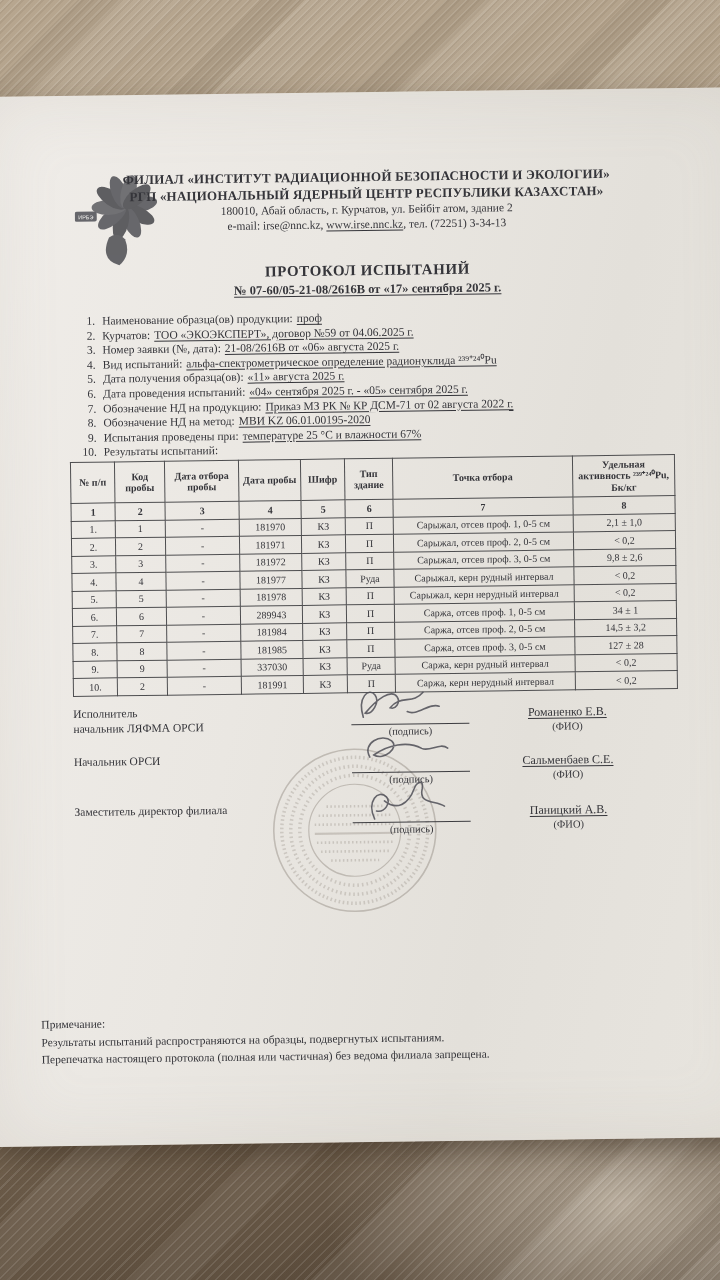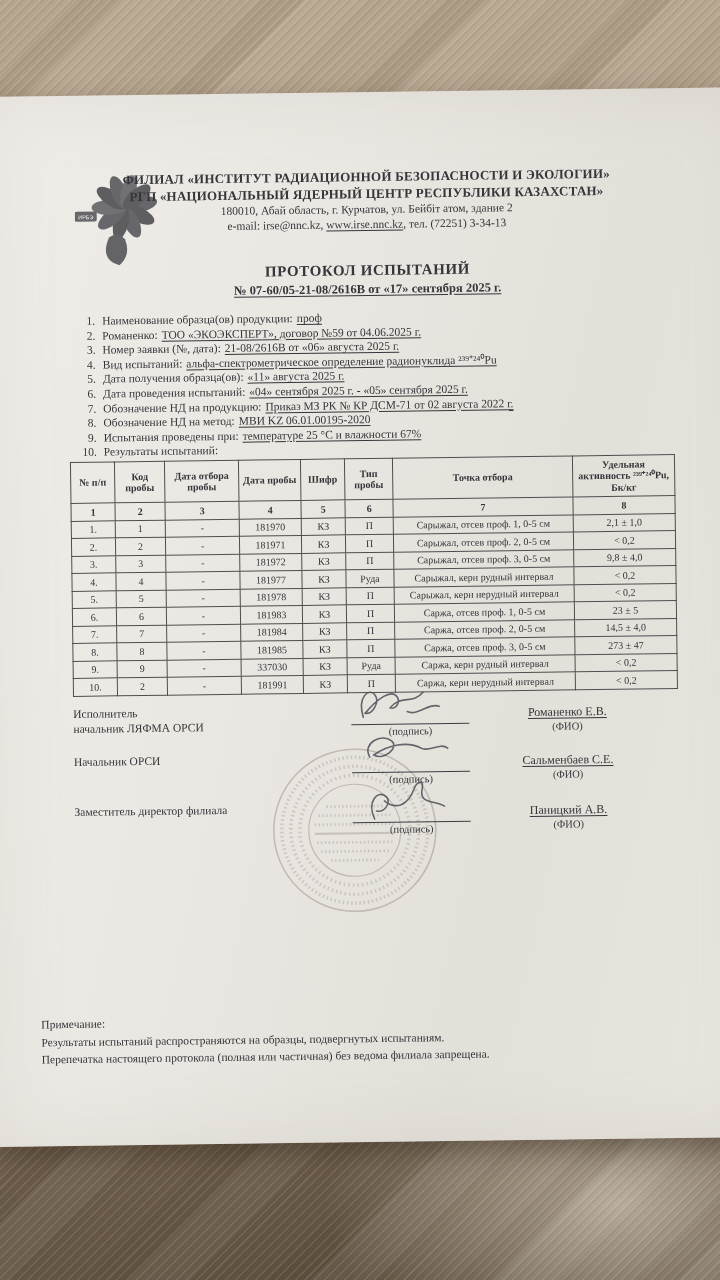--- a/index.html
+++ b/index.html
@@ -95,21 +95,21 @@
         <div class="org-line">РГП «НАЦИОНАЛЬНЫЙ ЯДЕРНЫЙ ЦЕНТР РЕСПУБЛИКИ КАЗАХСТАН»</div>
         <div class="addr-line">180010, Абай область, г. Курчатов, ул. Бейбіт атом, здание 2</div>
         <div class="addr-line"><span>e-mail: irse@nnc.kz, </span><span class="site">www.irse.nnc.kz</span><span>, тел. (72251) 3-34-13</span></div>
       </div>
 
       <div class="doc-title">ПРОТОКОЛ ИСПЫТАНИЙ</div>
       <div class="doc-no"><span>№ 07-60/05-21-08/2616В от «17» сентября 2025 г.</span></div>
 
       <div class="items">
         <div class="item"><span class="num">1.</span><span>Наименование образца(ов) продукции:</span><span class="val">проф</span></div>
-        <div class="item"><span class="num">2.</span><span>Романенко:</span><span class="val">ТОО «ЭКОЭКСПЕРТ», договор №59 от 04.06.2025 г.</span></div>
+        <div class="item"><span class="num">2.</span><span>Курчатов:</span><span class="val">ТОО «ЭКОЭКСПЕРТ», договор №59 от 04.06.2025 г.</span></div>
         <div class="item"><span class="num">3.</span><span>Номер заявки (№, дата):</span><span class="val">21-08/2616В от «06» августа 2025 г.</span></div>
         <div class="item"><span class="num">4.</span><span>Вид испытаний:</span><span class="val">альфа-спектрометрическое определение радионуклида ²³⁹⁺²⁴⁰Pu</span></div>
         <div class="item"><span class="num">5.</span><span>Дата получения образца(ов):</span><span class="val">«11» августа 2025 г.</span></div>
         <div class="item"><span class="num">6.</span><span>Дата проведения испытаний:</span><span class="val">«04» сентября 2025 г. - «05» сентября 2025 г.</span></div>
         <div class="item"><span class="num">7.</span><span>Обозначение НД на продукцию:</span><span class="val">Приказ МЗ РК № КР ДСМ-71 от 02 августа 2022 г.</span></div>
         <div class="item"><span class="num">8.</span><span>Обозначение НД на метод:</span><span class="val">МВИ KZ 06.01.00195-2020</span></div>
         <div class="item"><span class="num">9.</span><span>Испытания проведены при:</span><span class="val">температуре 25 °С и влажности 67%</span></div>
         <div class="item"><span class="num">10.</span><span>Результаты испытаний:</span></div>
       </div>
 
@@ -124,21 +124,21 @@
             <col style="width:180px">
             <col style="width:102px">
           </colgroup>
         <tbody>
             <tr>
           <th>№ п/п</th>
           <th>Код пробы</th>
           <th>Дата отбора пробы</th>
           <th>Дата пробы</th>
           <th>Шифр</th>
-          <th>Тип пробы</th>
+          <th>Тип здание</th>
           <th>Точка отбора</th>
           <th>Удельная активность ²³⁹⁺²⁴⁰Pu, Бк/кг</th>
         </tr>
         <tr class="colnums">
           <td>1</td>
               <td>2</td>
               <td>3</td>
               <td>4</td>
               <td>5</td>
               <td>6</td>
@@ -166,21 +166,21 @@
               <td>&lt; 0,2</td>
             </tr>
         <tr>
               <td>3.</td>
               <td>3</td>
               <td>-</td>
               <td>181972</td>
               <td>КЗ</td>
               <td>П</td>
               <td>Сарыжал, отсев проф. 3, 0-5 см</td>
-              <td>9,8 ± 4,0</td>
+              <td>9,8 ± 2,6</td>
             </tr>
         <tr>
               <td>4.</td>
               <td>4</td>
               <td>-</td>
               <td>181977</td>
               <td>КЗ</td>
               <td>Руда</td>
               <td>Сарыжал, керн рудный интервал</td>
               <td>&lt; 0,2</td>
@@ -192,45 +192,45 @@
               <td>181978</td>
               <td>КЗ</td>
               <td>П</td>
               <td>Сарыжал, керн нерудный интервал</td>
               <td>&lt; 0,2</td>
             </tr>
         <tr>
               <td>6.</td>
               <td>6</td>
               <td>-</td>
-              <td>181983</td>
+              <td>289943</td>
               <td>КЗ</td>
               <td>П</td>
               <td>Саржа, отсев проф. 1, 0-5 см</td>
-              <td>23 ± 5</td>
+              <td>34 ± 1</td>
             </tr>
         <tr>
               <td>7.</td>
               <td>7</td>
               <td>-</td>
               <td>181984</td>
               <td>КЗ</td>
               <td>П</td>
               <td>Саржа, отсев проф. 2, 0-5 см</td>
-              <td>14,5 ± 4,0</td>
+              <td>14,5 ± 3,2</td>
             </tr>
         <tr>
               <td>8.</td>
               <td>8</td>
               <td>-</td>
               <td>181985</td>
               <td>КЗ</td>
               <td>П</td>
               <td>Саржа, отсев проф. 3, 0-5 см</td>
-              <td>273 ± 47</td>
+              <td>127 ± 28</td>
             </tr>
         <tr>
               <td>9.</td>
               <td>9</td>
               <td>-</td>
               <td>337030</td>
               <td>КЗ</td>
               <td>Руда</td>
               <td>Саржа, керн рудный интервал</td>
               <td>&lt; 0,2</td>

